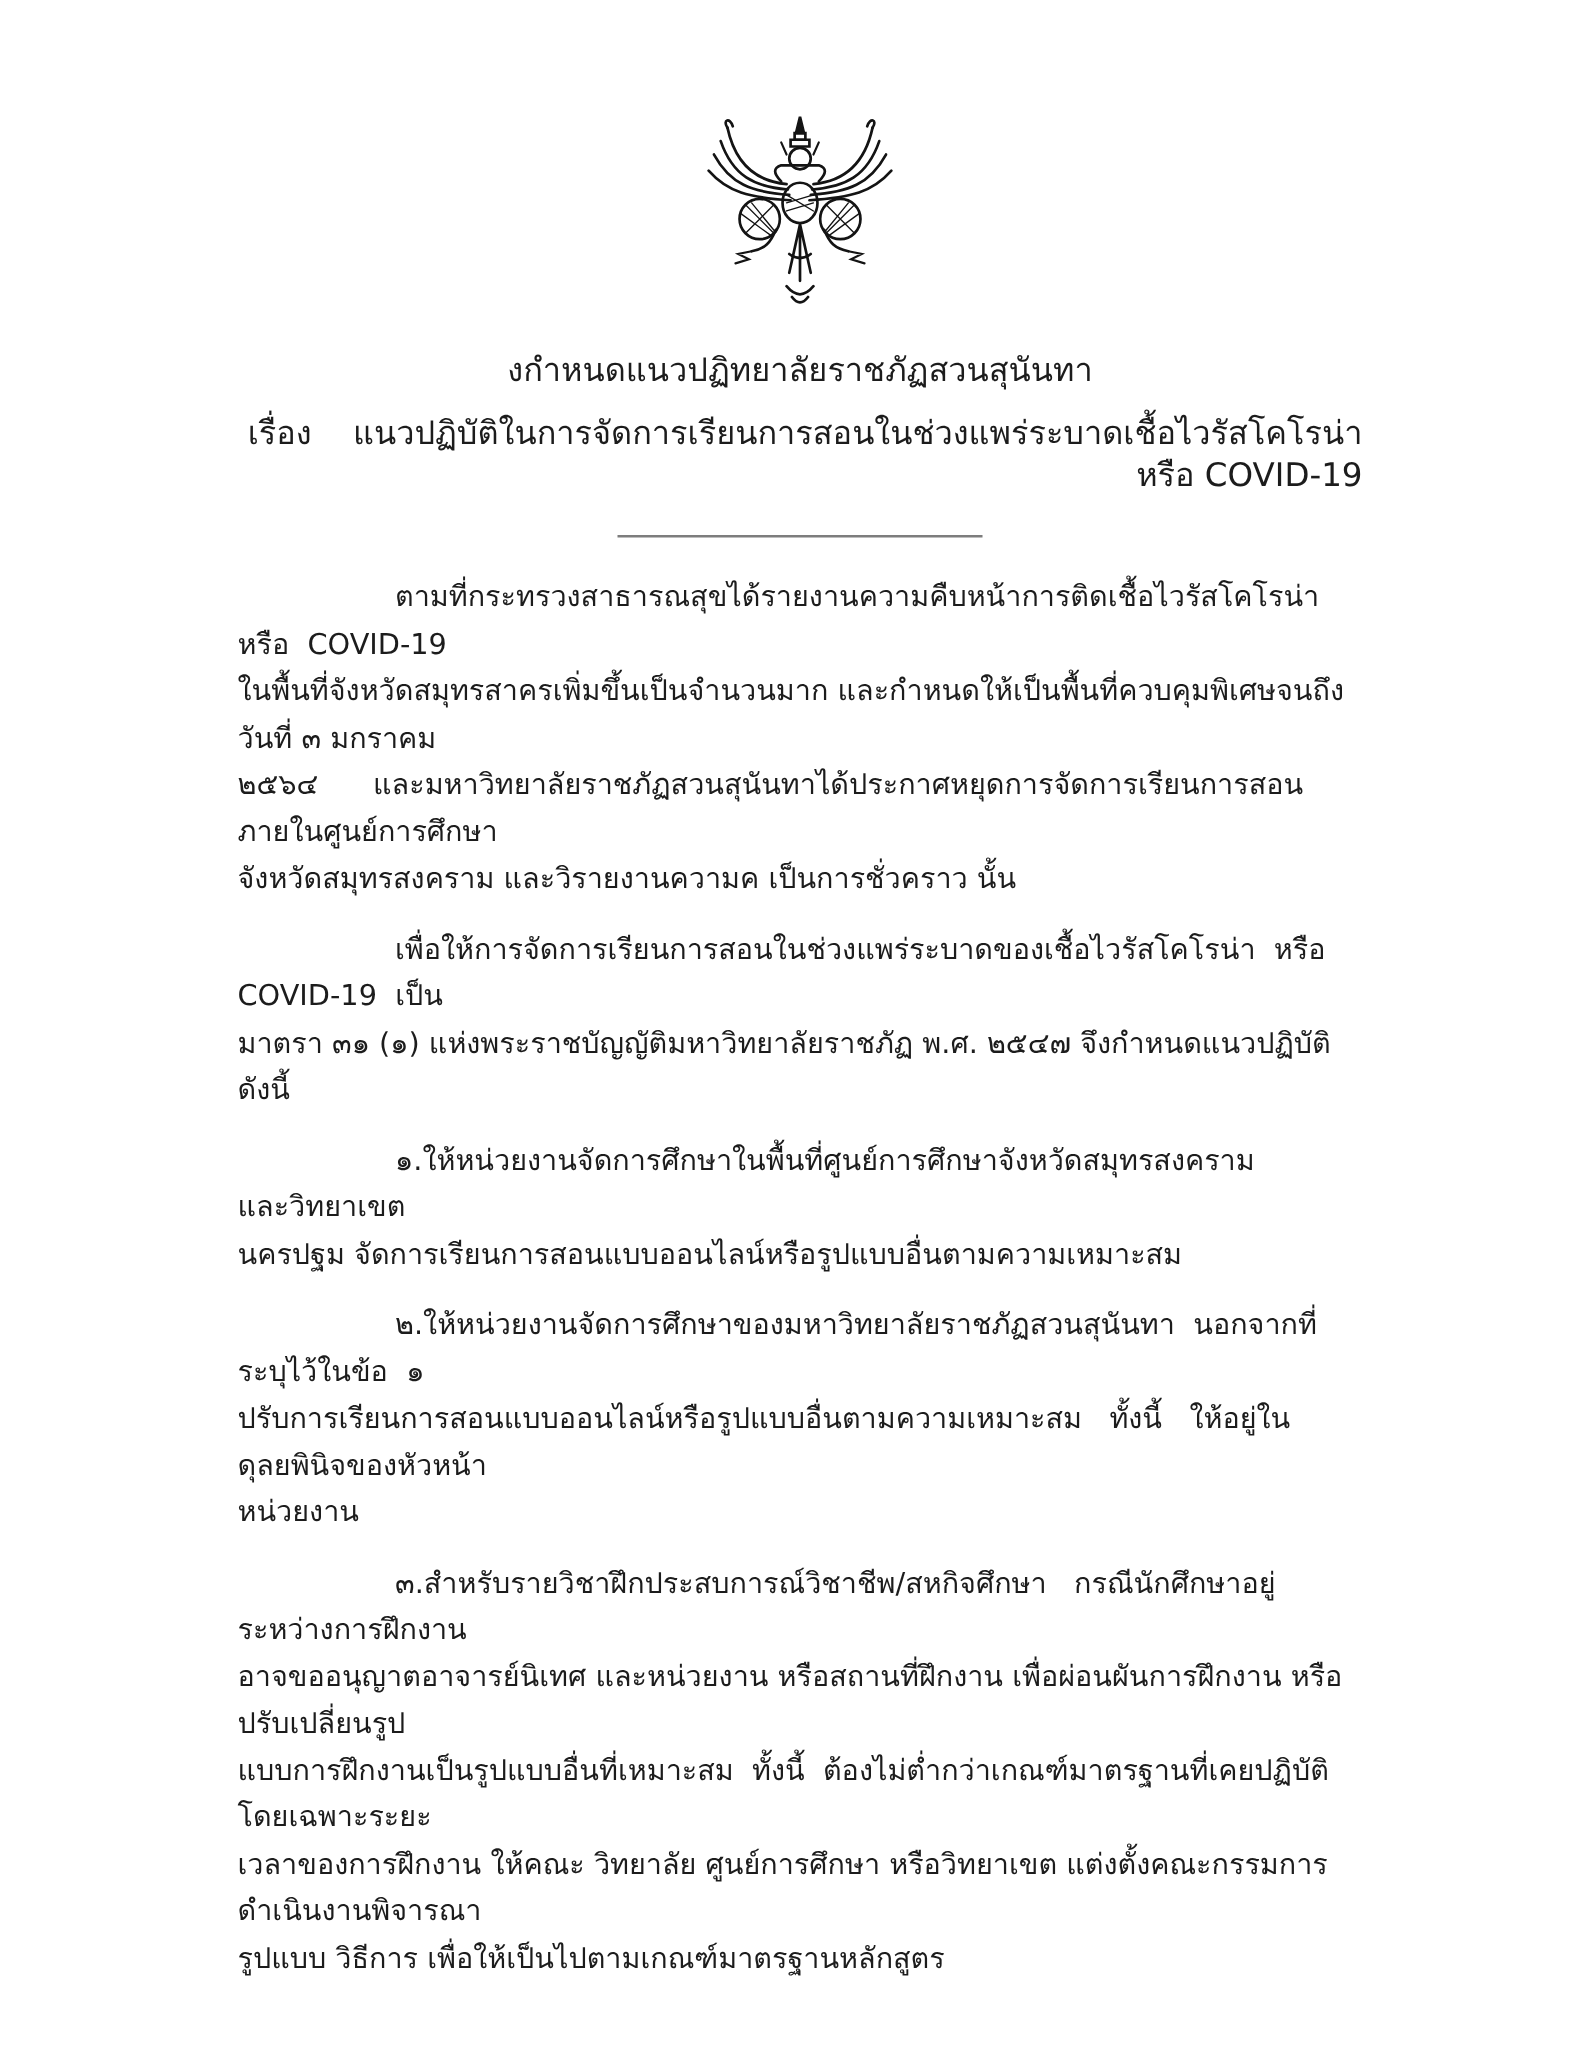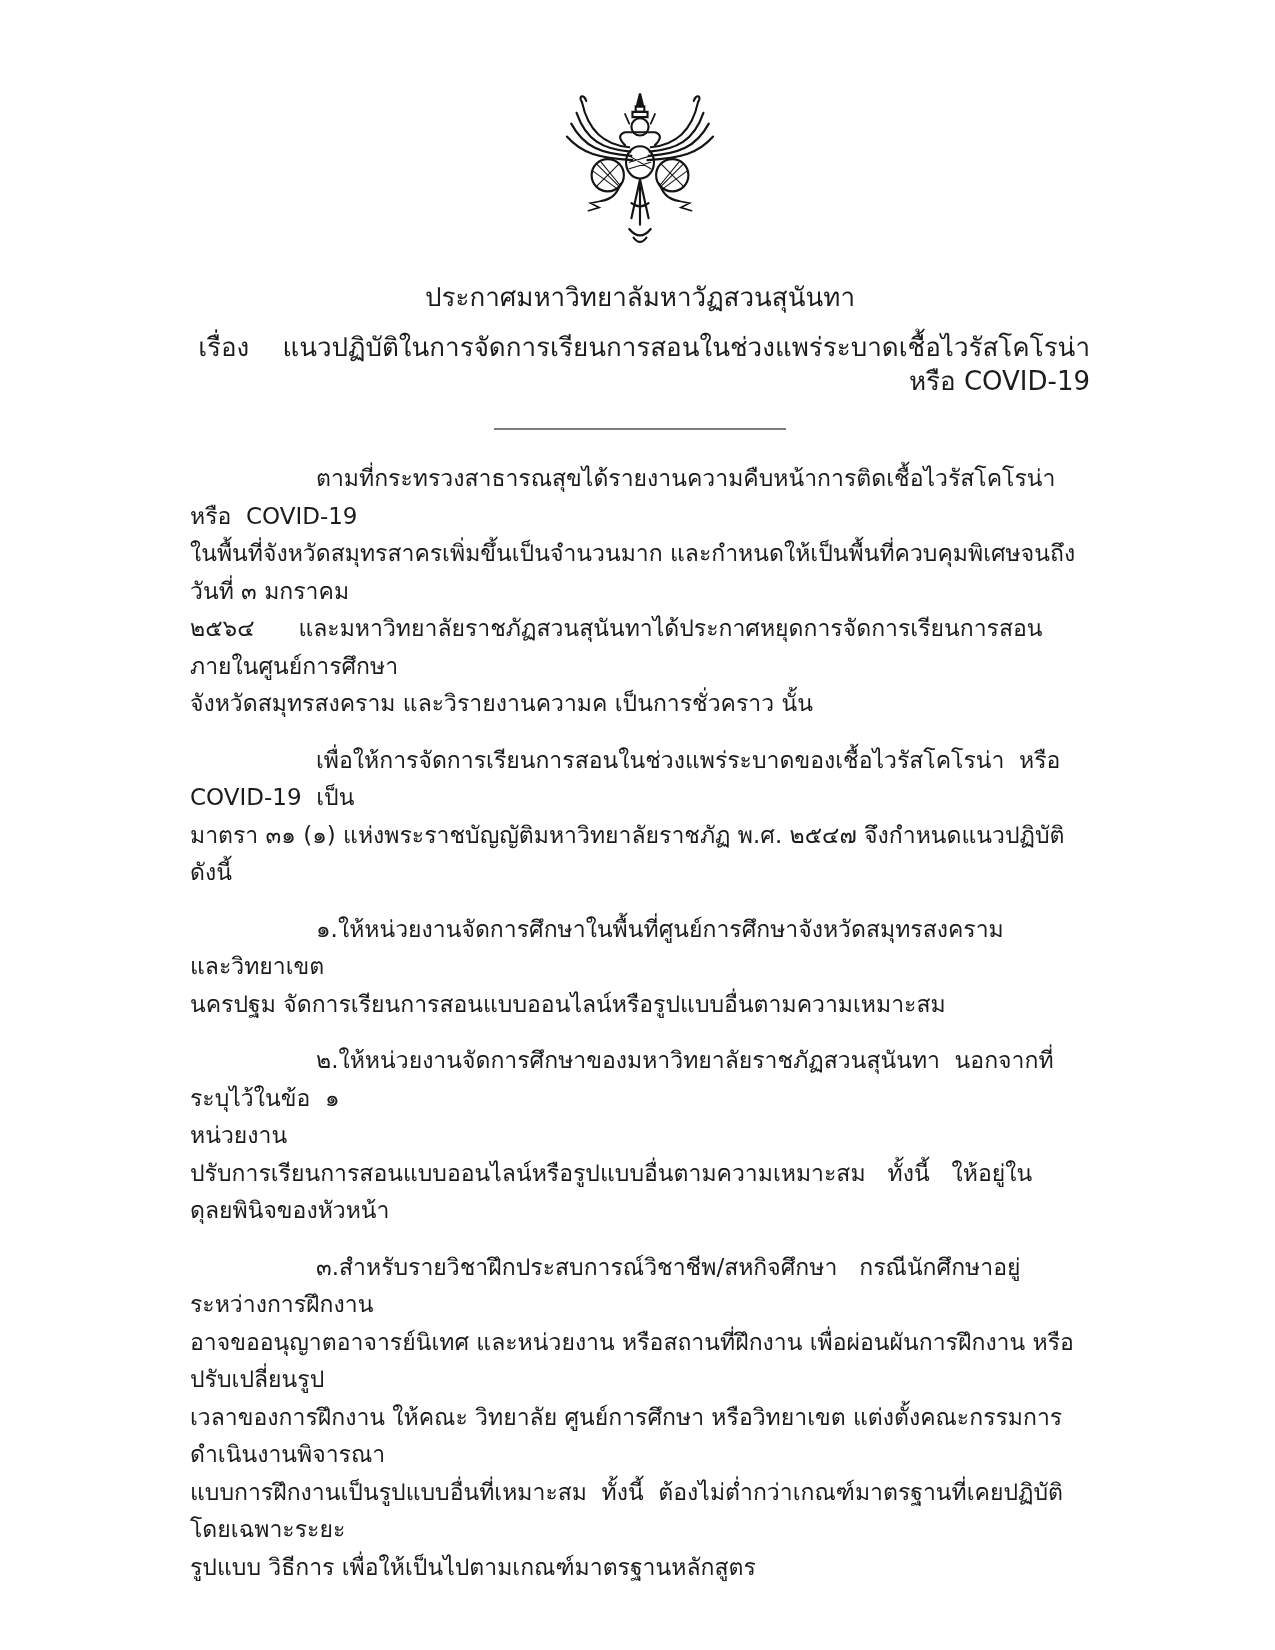--- a/index.html
+++ b/index.html
@@ -62,21 +62,21 @@
       <path d="M120 68 l-20 20 M124 74 l-22 16 M116 66 l-18 22 M100 68 l20 20" stroke-width="1"></path>
 
       <path d="M62 86 C58 96 54 100 44 102 M98 86 C102 96 106 100 116 102"></path>
       <path d="M44 102 l-10 2 l8 4 l-10 3 M116 102 l10 2 l-8 4 l10 3" stroke-width="1.6"></path>
 
       <path d="M80 82 L72 118 M80 82 L80 124 M80 82 L88 118"></path>
       <path d="M72 104 Q80 110 88 104 M70 128 Q80 140 90 128 M74 136 Q80 144 86 136"></path>
     </g>
   </svg>
 
-  <div class="title">ประกาศมหาวิทยาลัมหาวัฏสวนสุนันทา</div>
+  <div class="title">งกำหนดแนวปฏิทยาลัยราชภัฏสวนสุนันทา</div>
   <div class="subject">เรื่อง    แนวปฏิบัติในการจัดการเรียนการสอนในช่วงแพร่ระบาดเชื้อไวรัสโคโรน่า หรือ COVID-19</div>
   <div class="divider"></div>
 
   <p class="para first">
     <span class="ln indent">ตามที่กระทรวงสาธารณสุขได้รายงานความคืบหน้าการติดเชื้อไวรัสโคโรน่า  หรือ  COVID-19</span>
     <span class="ln">ในพื้นที่จังหวัดสมุทรสาครเพิ่มขึ้นเป็นจำนวนมาก และกำหนดให้เป็นพื้นที่ควบคุมพิเศษจนถึงวันที่ ๓ มกราคม</span>
     <span class="ln">๒๕๖๔      และมหาวิทยาลัยราชภัฏสวนสุนันทาได้ประกาศหยุดการจัดการเรียนการสอนภายในศูนย์การศึกษา</span>
     <span class="ln">จังหวัดสมุทรสงคราม และวิรายงานความค เป็นการชั่วคราว นั้น</span>
   </p>
 
@@ -85,25 +85,25 @@
     <span class="ln">มาตรา ๓๑ (๑) แห่งพระราชบัญญัติมหาวิทยาลัยราชภัฏ พ.ศ. ๒๕๔๗ จึงกำหนดแนวปฏิบัติ ดังนี้</span>
   </p>
 
   <p class="para">
     <span class="ln indent">๑.ให้หน่วยงานจัดการศึกษาในพื้นที่ศูนย์การศึกษาจังหวัดสมุทรสงคราม          และวิทยาเขต</span>
     <span class="ln">นครปฐม จัดการเรียนการสอนแบบออนไลน์หรือรูปแบบอื่นตามความเหมาะสม</span>
   </p>
 
   <p class="para">
     <span class="ln indent">๒.ให้หน่วยงานจัดการศึกษาของมหาวิทยาลัยราชภัฏสวนสุนันทา  นอกจากที่ระบุไว้ในข้อ  ๑</span>
+    <span class="ln">ปรับการเรียนการสอนแบบออนไลน์หรือรูปแบบอื่นตามความเหมาะสม   ทั้งนี้   ให้อยู่ในดุลยพินิจของหัวหน้า</span>
     <span class="ln">หน่วยงาน</span>
-    <span class="ln">ปรับการเรียนการสอนแบบออนไลน์หรือรูปแบบอื่นตามความเหมาะสม   ทั้งนี้   ให้อยู่ในดุลยพินิจของหัวหน้า</span>
   </p>
 
   <p class="para">
     <span class="ln indent">๓.สำหรับรายวิชาฝึกประสบการณ์วิชาชีพ/สหกิจศึกษา   กรณีนักศึกษาอยู่ระหว่างการฝึกงาน</span>
     <span class="ln">อาจขออนุญาตอาจารย์นิเทศ และหน่วยงาน หรือสถานที่ฝึกงาน เพื่อผ่อนผันการฝึกงาน หรือปรับเปลี่ยนรูป</span>
+    <span class="ln">แบบการฝึกงานเป็นรูปแบบอื่นที่เหมาะสม  ทั้งนี้  ต้องไม่ต่ำกว่าเกณฑ์มาตรฐานที่เคยปฏิบัติ  โดยเฉพาะระยะ</span>
     <span class="ln">เวลาของการฝึกงาน ให้คณะ วิทยาลัย ศูนย์การศึกษา หรือวิทยาเขต แต่งตั้งคณะกรรมการดำเนินงานพิจารณา</span>
-    <span class="ln">แบบการฝึกงานเป็นรูปแบบอื่นที่เหมาะสม  ทั้งนี้  ต้องไม่ต่ำกว่าเกณฑ์มาตรฐานที่เคยปฏิบัติ  โดยเฉพาะระยะ</span>
     <span class="ln">รูปแบบ วิธีการ เพื่อให้เป็นไปตามเกณฑ์มาตรฐานหลักสูตร</span>
   </p>
 
 </div>
 
 </body></html>

